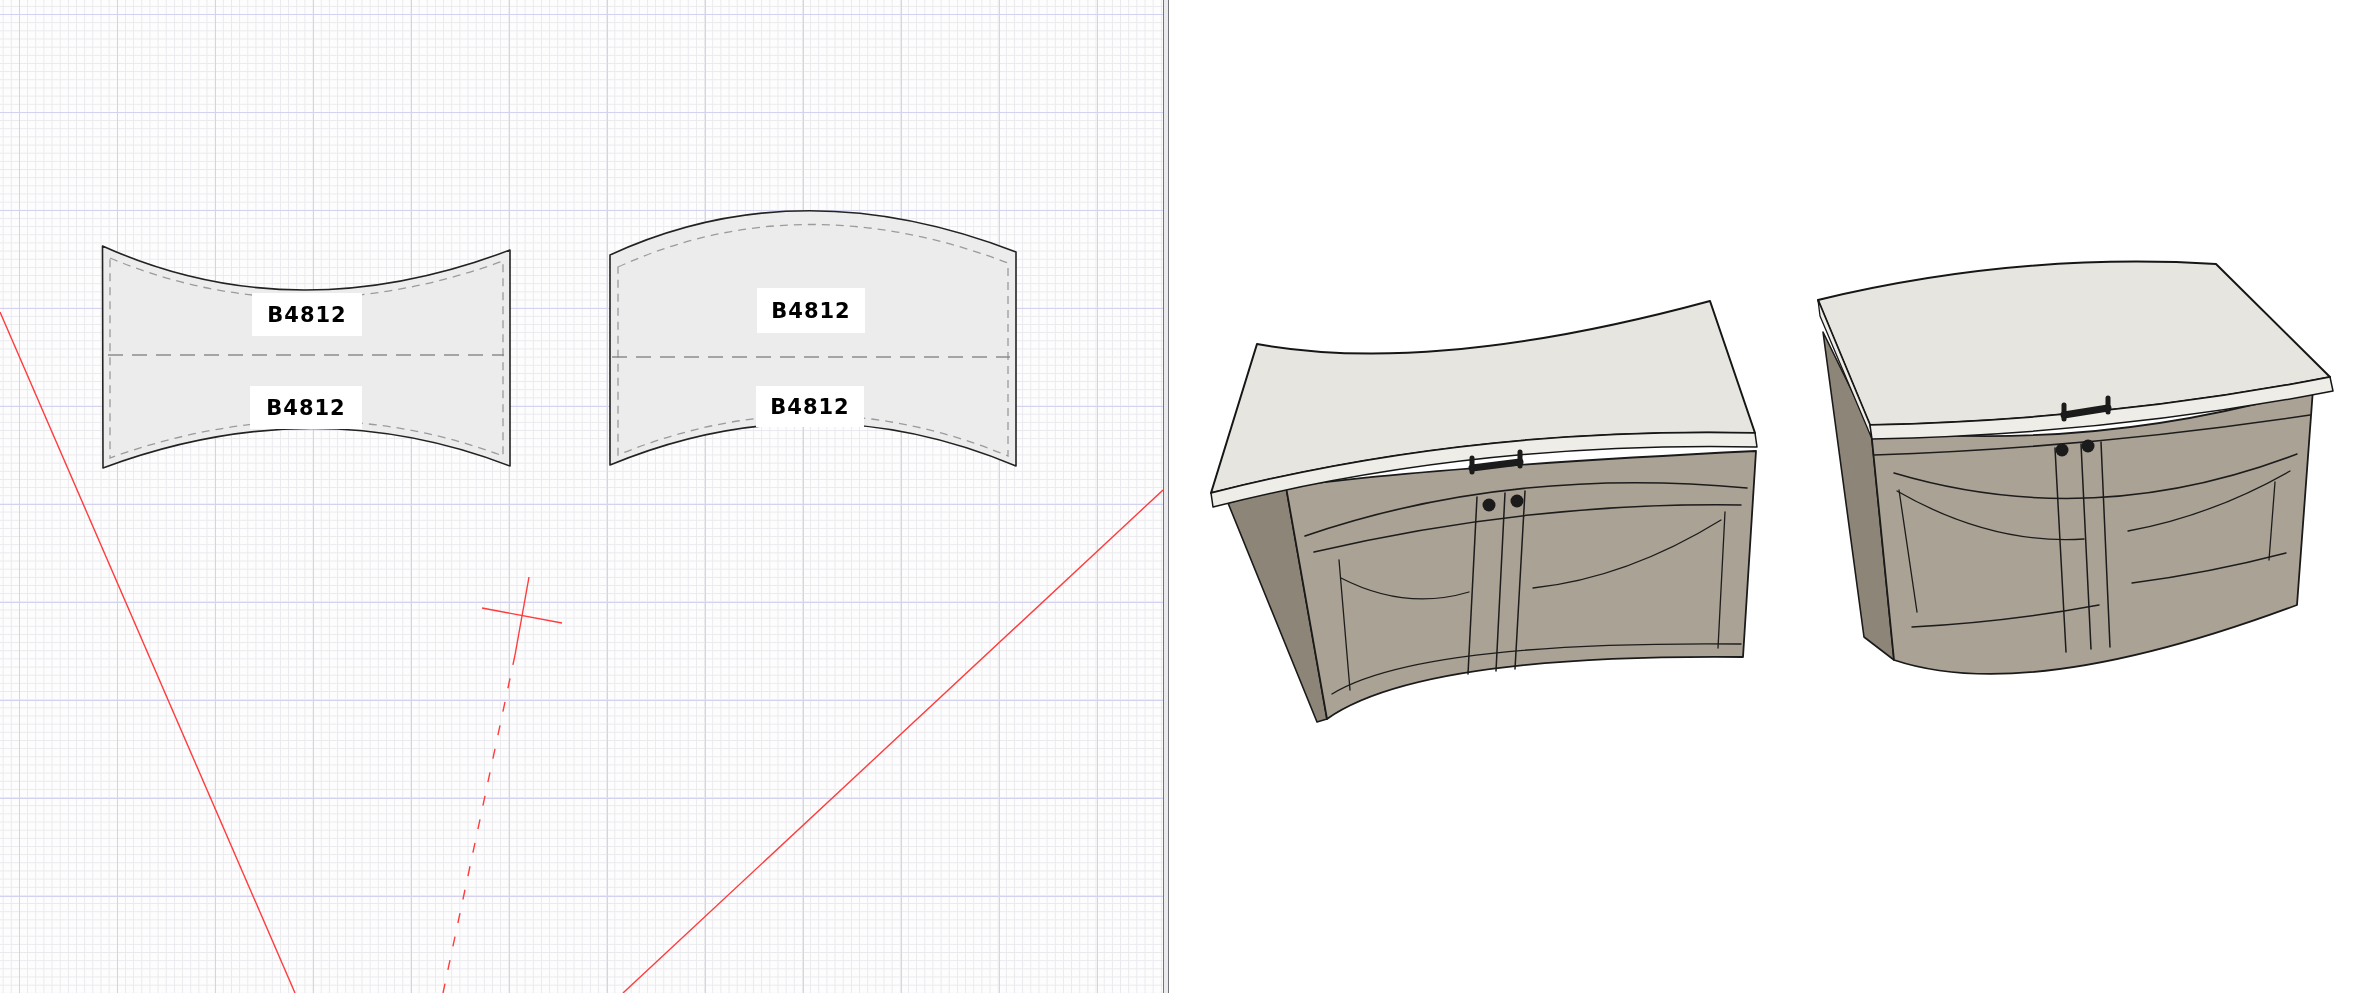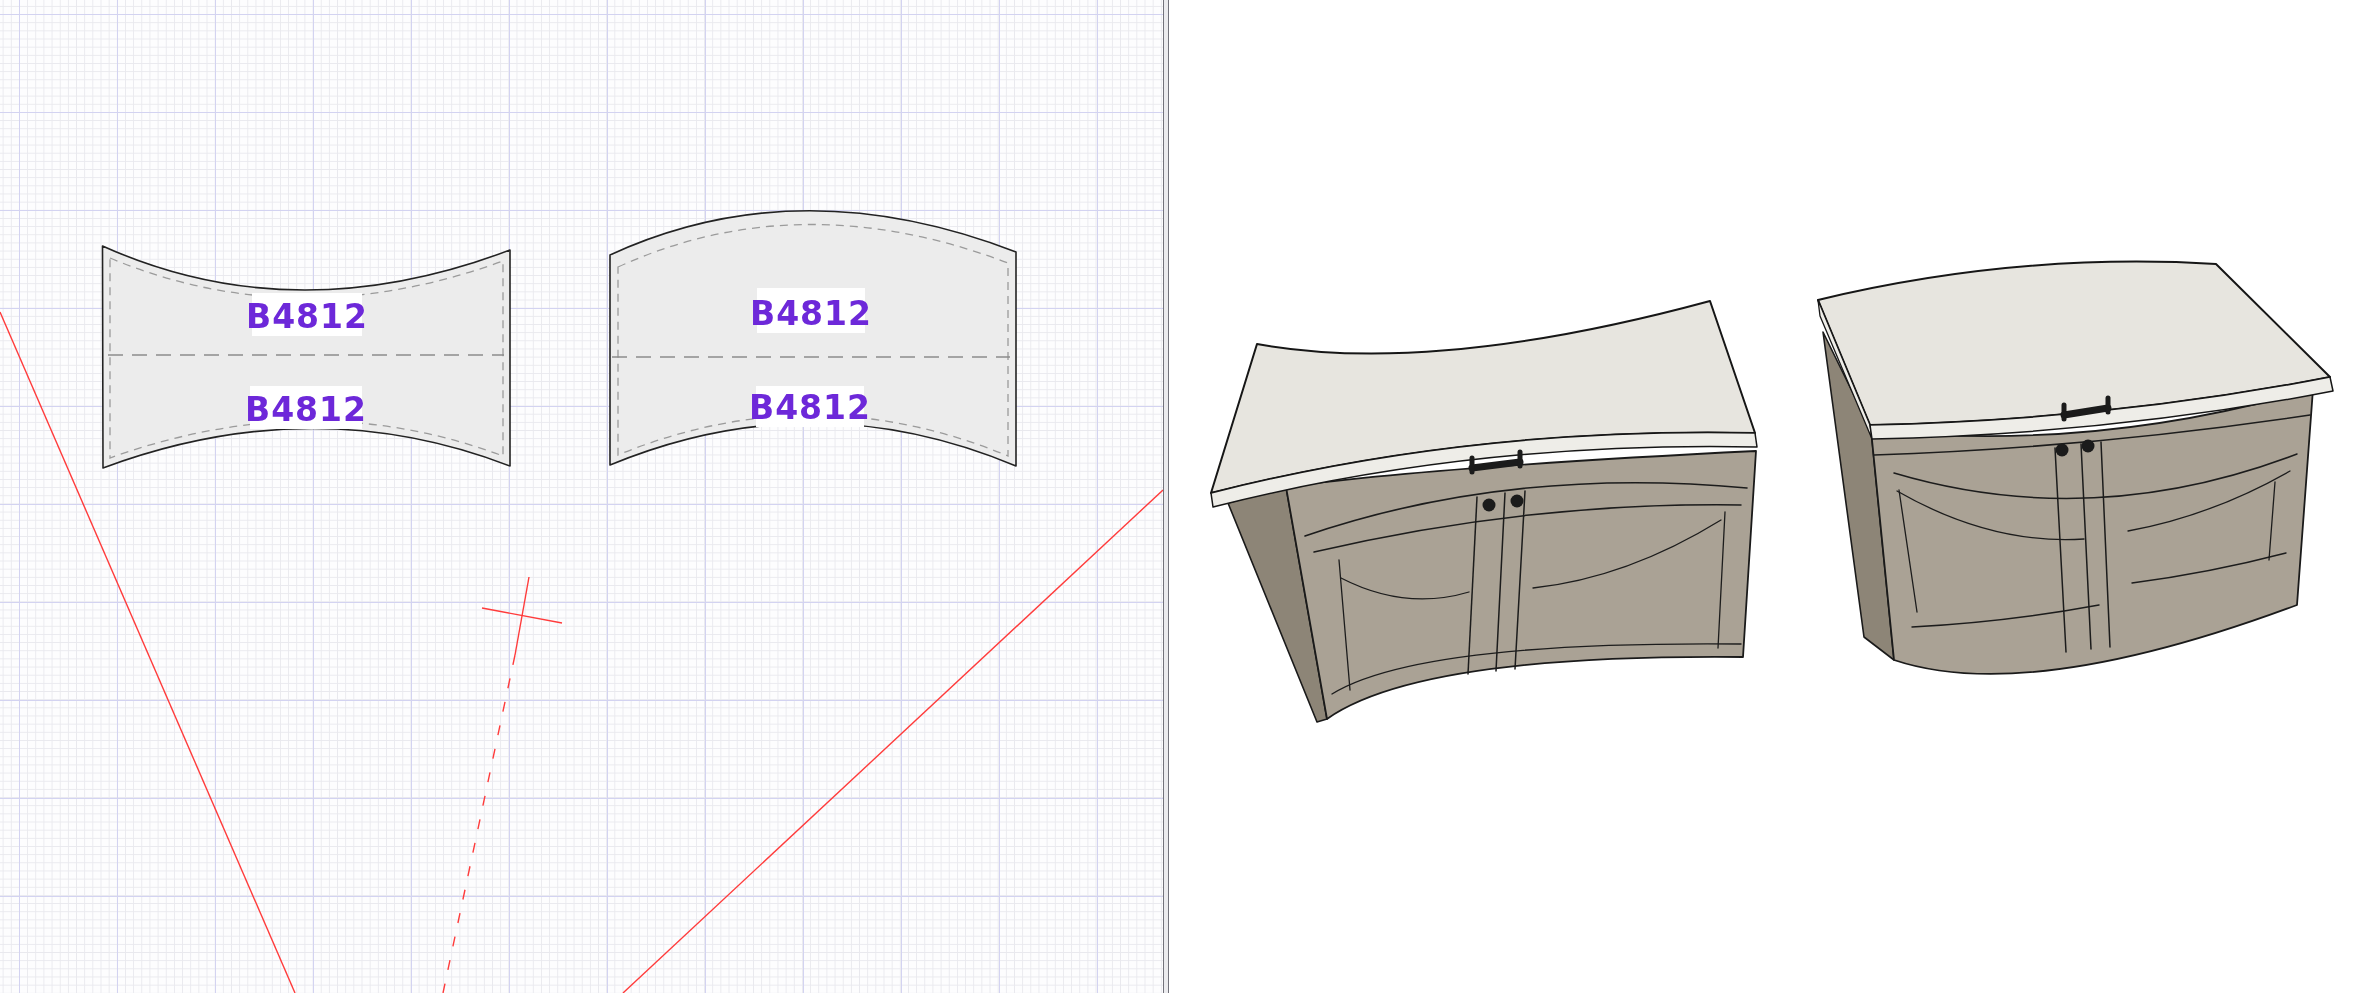--- a/index.html
+++ b/index.html
@@ -14,22 +14,22 @@
       linear-gradient(90deg,#d3d3f1 1.5px,transparent 1.5px),
       linear-gradient(0deg,#d3d3f1 1.5px,transparent 1.5px),
       linear-gradient(90deg,#e9e9ee 1px,transparent 1px),
       linear-gradient(0deg,#e9e9ee 1px,transparent 1px);
     background-size:98px 100%,100% 98px,8.1667px 100%,100% 8.1667px;
     background-position:19px 0,0 15px,2.67px 0,0 6.83px;
   }
   #plan-svg{position:absolute;left:0;top:0;}
 
   .cab-label{
-    position:absolute;display:flex;align-items:flex-end;justify-content:center;
-    background:#ffffff;color:#6d28d9;font-weight:bold;font-size:33px;
+    position:absolute;display:flex;align-items:center;justify-content:center;
+    background:#ffffff;color:#000000;font-weight:bold;font-size:21px;
     letter-spacing:1px;white-space:nowrap;
   }
 
   
   #splitter{
     position:absolute;left:1163px;top:0;width:6px;height:993px;
     background:#ebebee;border-left:1.5px solid #72727b;border-right:1.5px solid #72727b;
     box-sizing:border-box;cursor:col-resize;
   }
 

